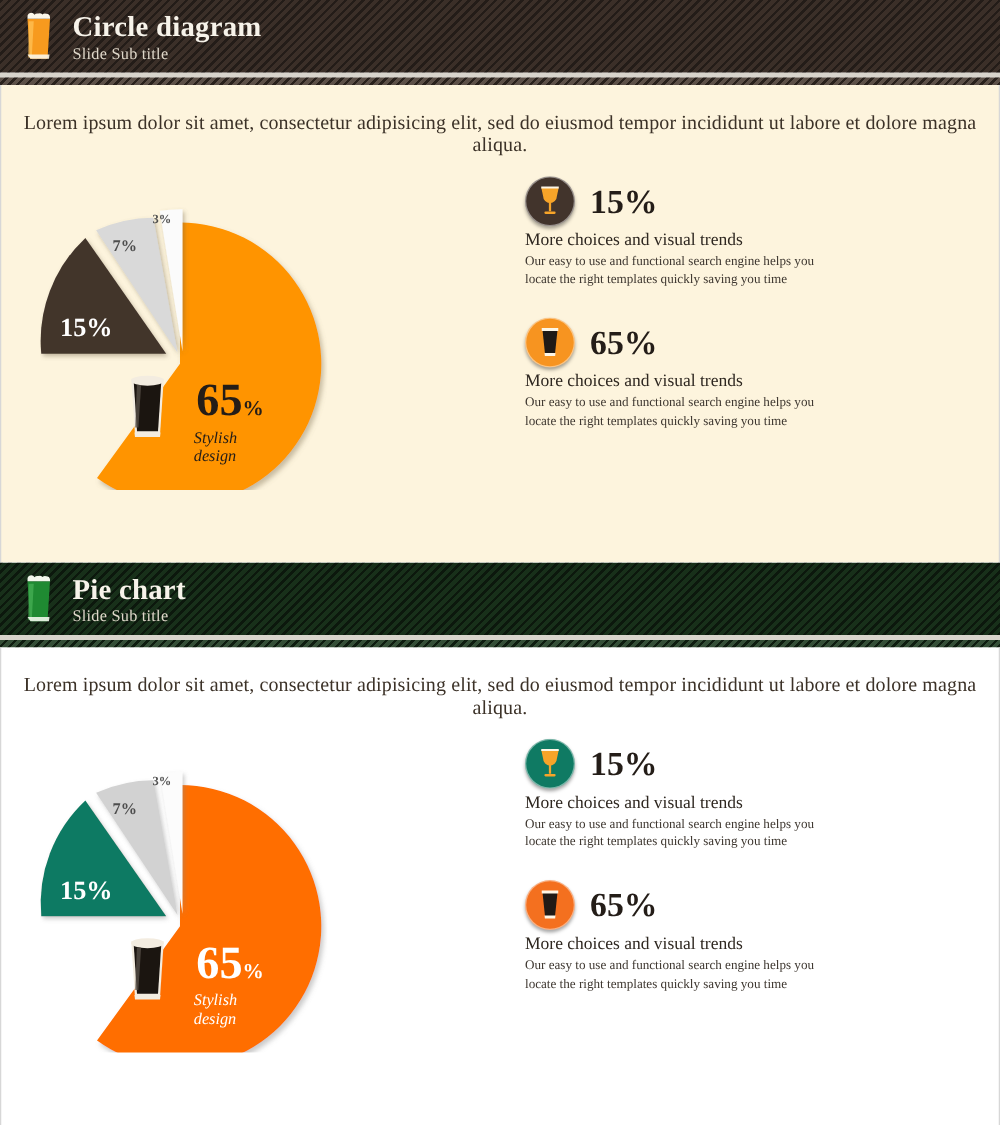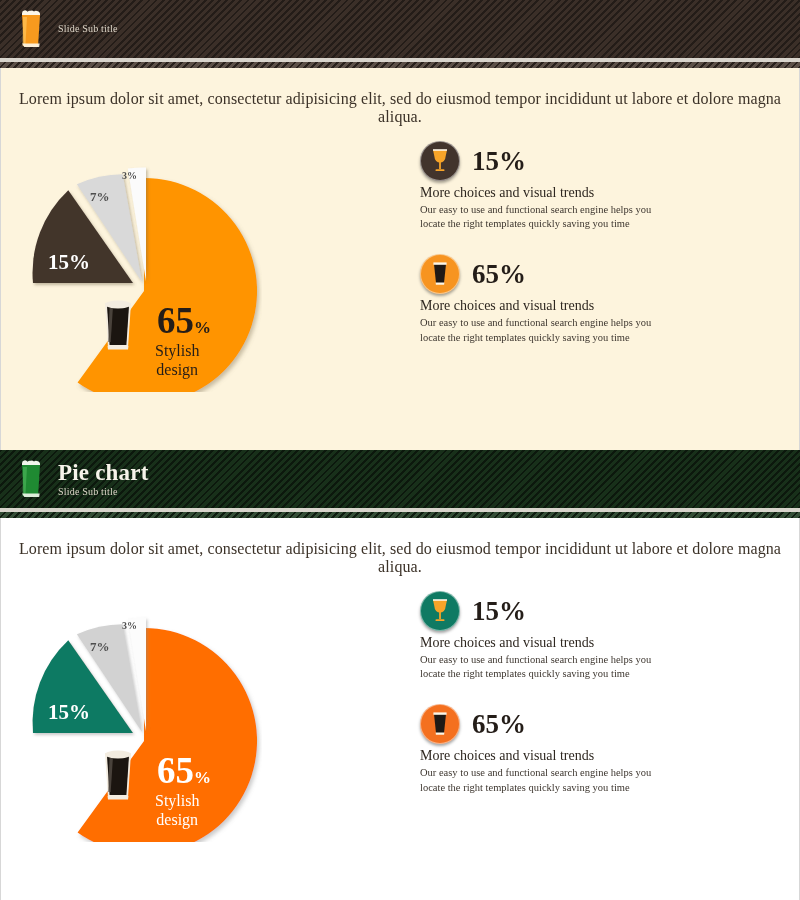--- a/index.html
+++ b/index.html
@@ -82,21 +82,21 @@
   }
   .header-titles { line-height: 1; }
   .header-title {
     font-size: 23px;
     font-weight: bold;
     color: #f7f3ea;
     letter-spacing: 0.2px;
     margin-bottom: 3px;
   }
   .header-sub {
-    font-size: 10px;
+    font-size: 13px;
     color: #ded7c9;
     letter-spacing: 0.2px;
   }
 
   
   .body {
     position: relative;
     width: 100%;
   }
   .slide-1 .body { background: #fdf4dd; height: 382px; }
@@ -143,23 +143,24 @@
 
   .big-pct {
     position: absolute;
     font-size: 37px;
     font-weight: bold;
     line-height: 1;
   }
   .big-pct .small { font-size: 17px; }
   .big-sub {
     position: absolute;
-    font-size: 16px;
+    font-size: 13px;
     line-height: 1.18;
-    text-align: center;
+    text-align: left;
+    font-style: italic;
   }
 
   .pie-glass {
     position: absolute;
     width: 34px;
     height: 60px;
   }
 
   
   .legend {
@@ -217,20 +218,21 @@
 <div class="slide slide-1">
 
   <div class="header brown">
     <svg class="header-icon" viewBox="0 0 26 40">
       <path d="M4 6 h18 l-2 32 h-14 z" fill="#f79a1e"></path>
       <path d="M4 6 h18 v-1.5 a3 3 0 0 0 -3 -2.5 a3 3 0 0 0 -3 0.6 a3.2 3.2 0 0 0 -3.4 -0.8 a3 3 0 0 0 -3 1 a3 3 0 0 0 -5.6 1.7 z" fill="#fbf7ea"></path>
       <path d="M5 8 h4 l-1.6 29 h-2.8 z" fill="#ffc257" opacity="0.75"></path>
       <path d="M4 34.5 h17.6 l-0.4 3.5 h-14.8 z" fill="#fbf7ea" opacity="0.9"></path>
     </svg>
     <div class="header-titles">
+      <div class="header-title">Circle diagram</div>
       <div class="header-sub">Slide Sub title</div>
     </div>
   </div>
   <div class="header-sep"></div>
   <div class="header-strip brown"></div>
 
   <div class="body">
     <div class="edge-line" style="left:0"></div>
     <div class="edge-line" style="right:0"></div>
 

